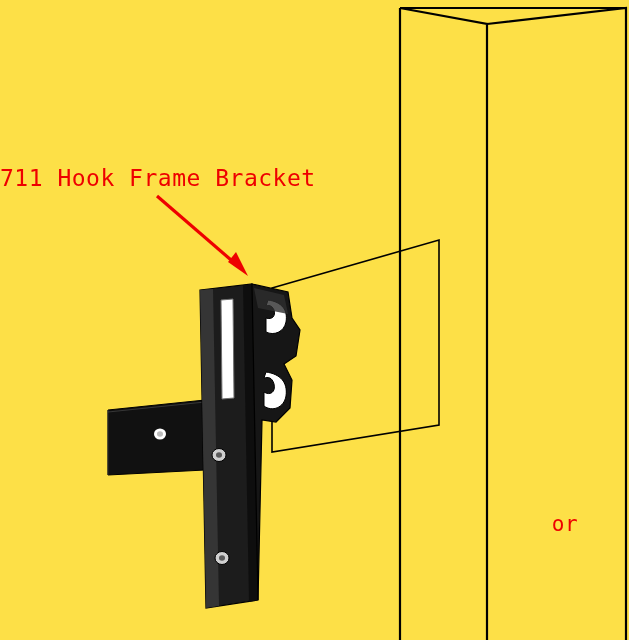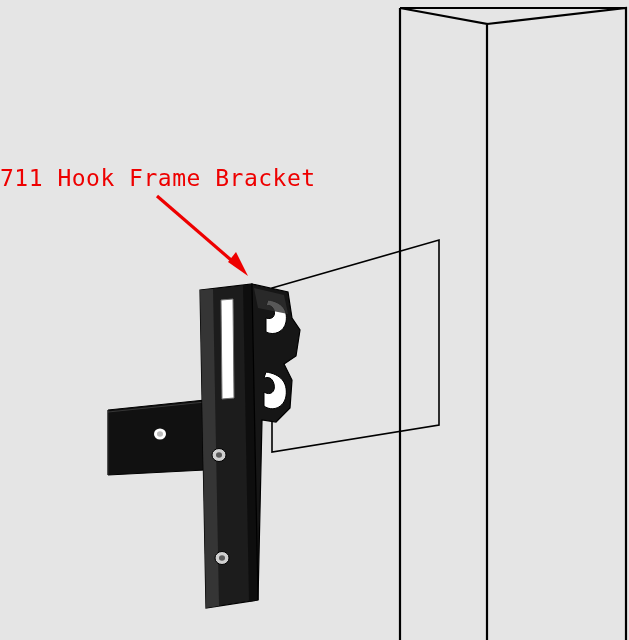--- a/index.html
+++ b/index.html
@@ -10,21 +10,21 @@
   body {
     width: 629px;
     height: 640px;
     overflow: hidden;
     font-family: "DejaVu Sans Mono", monospace;
   }
   #stage {
     position: relative;
     width: 629px;
     height: 640px;
-    background: #e5e5e5;
+    background: #fde047;
   }
   #diagram-svg {
     position: absolute;
     left: 0;
     top: 0;
     width: 629px;
     height: 640px;
   }
   .label-text {
     position: absolute;
@@ -101,16 +101,17 @@
 
     <g>
       <path d="M 157 196 L 238 266" fill="none" stroke="#ee0000" stroke-width="3.2"></path>
       <path d="M 248 276 L 228 262 L 236 252 Z" fill="#ee0000"></path>
     </g>
   </svg>
 
   <div class="label-text" id="title-label">711 Hook Frame Bracket</div>
 
   <div class="label-text" id="headboard-label">
+    <div>or</div>
     
   </div>
 
 </div>
 
 </body></html>

